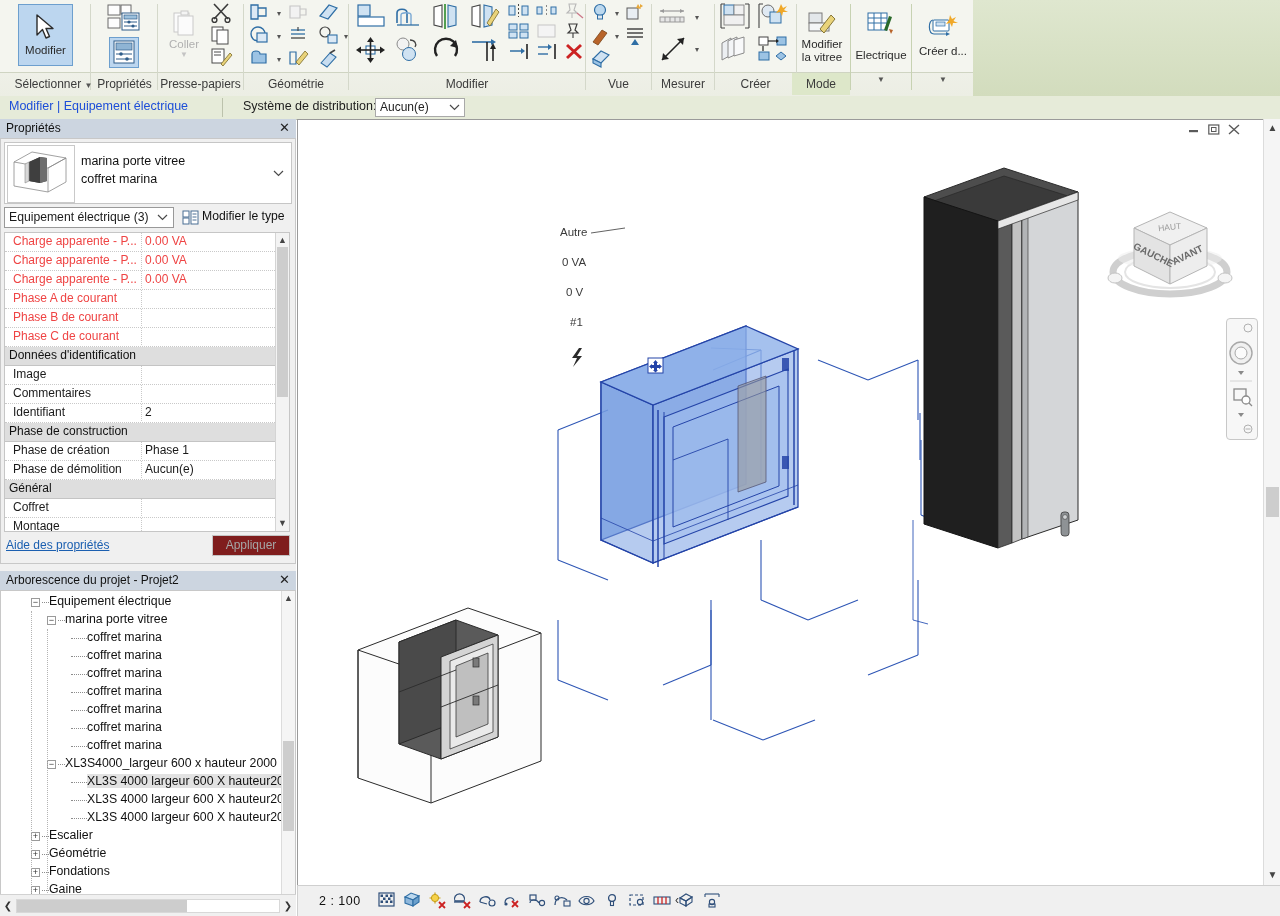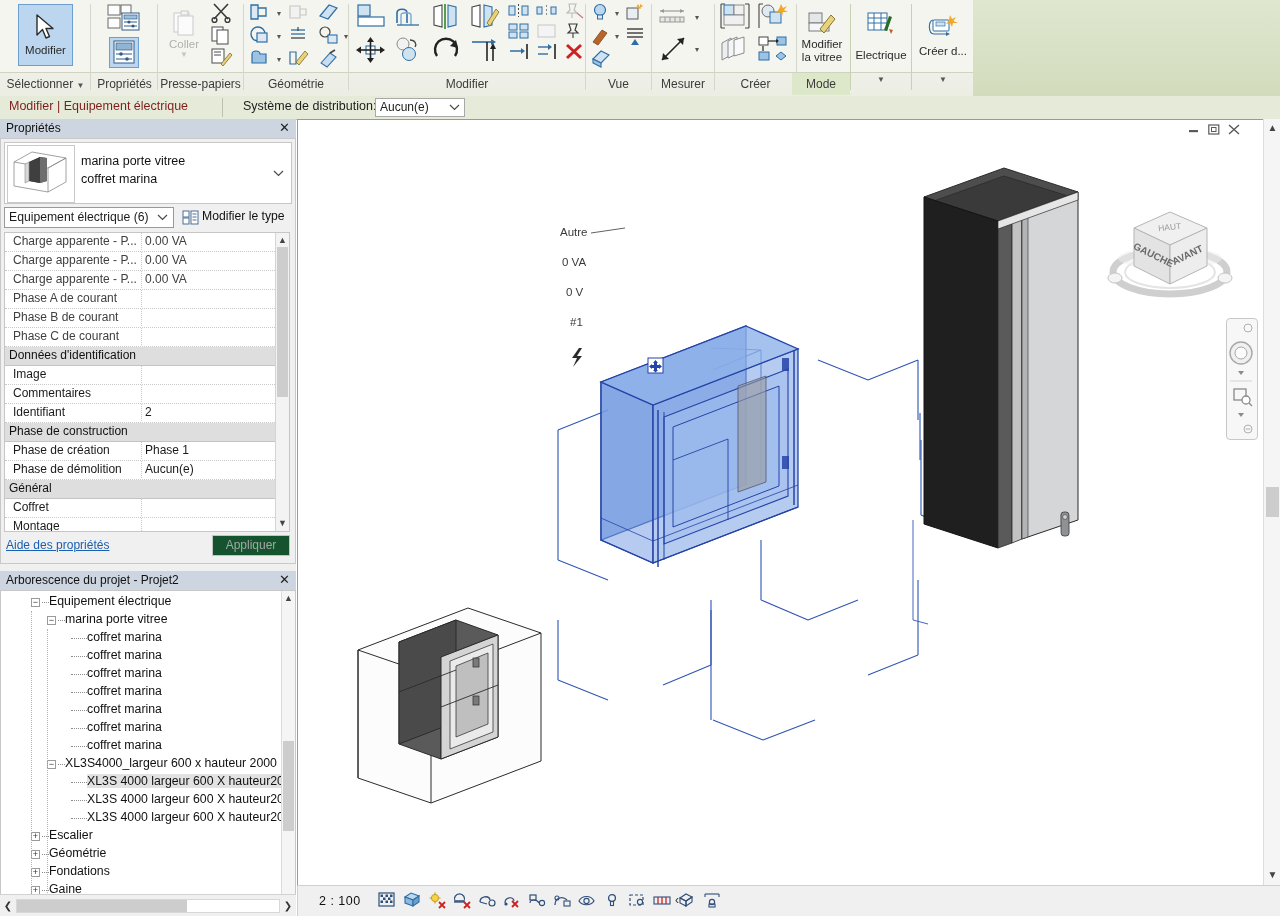--- a/index.html
+++ b/index.html
@@ -31,21 +31,21 @@
   .icon-box{position:absolute;box-sizing:border-box;}
   .icon-box.selbg{background:#bcd6ef;border:1px solid #6d9fce;}
   .dimmed{color:#b0b0b0;}
   .drop-caret{font-size:8px;color:#555;line-height:8px;}
 
   svg{display:block;overflow:visible;}
 
   
   .optbar{position:absolute;left:0;top:96px;width:1280px;height:23px;
     background:#e6ebd9;border-bottom:1px solid #c3c9b4;}
-  .optbar .ctx{position:absolute;left:9px;top:3px;font-size:12.5px;color:#7f1d1d;}
+  .optbar .ctx{position:absolute;left:9px;top:3px;font-size:12.5px;color:#1d4ed8;}
   .optbar .vsep{position:absolute;left:222px;top:2px;width:1px;height:19px;background:#bcc2ac;}
   .optbar .lbl{position:absolute;left:243px;top:3px;font-size:12.5px;color:#1c1c1c;}
   .optbar .combo{position:absolute;left:375px;top:2px;width:90px;height:19px;
     background:#fff;border:1px solid #a9a9a9;box-sizing:border-box;font-size:12px;
     line-height:17px;padding-left:4px;color:#222;}
   .optbar .combo .cv{display:inline-block;}
   .optbar .combo .ca{position:absolute;right:4px;top:4px;}
 
   
   .lcol{position:absolute;left:0;top:119px;width:296px;height:775px;background:#f0f0f0;}
@@ -73,34 +73,34 @@
   .typerow .eicon{position:absolute;left:178px;top:3px;}
   .typerow .etxt{position:absolute;left:198px;top:2px;font-size:12.2px;color:#111;}
 
   .grid{position:absolute;left:3px;top:93px;width:286px;height:300px;
     background:#fff;border:1px solid #c6c6c6;box-sizing:border-box;overflow:hidden;}
   .grow{position:relative;height:18px;border-bottom:1px dotted #c9c9c9;}
   .grow .k{position:absolute;left:0;top:0;width:136px;height:17px;line-height:17px;
     padding-left:8px;box-sizing:border-box;font-size:12px;white-space:nowrap;overflow:hidden;}
   .grow .v{position:absolute;left:136px;top:0;right:0;height:17px;line-height:17px;
     padding-left:3px;box-sizing:border-box;font-size:12px;border-left:1px dotted #c9c9c9;}
-  .grow.grey .k,.grow.grey .v{color:#404040;}
+  .grow.grey .k,.grow.grey .v{color:#ef4444;}
   .grow.hdr{background:#dedede;border-bottom:1px solid #c4c4c4;}
   .grow.hdr .k{width:100%;font-size:12px;color:#111;padding-left:4px;border:0;}
   .grow.hdr .chev{position:absolute;right:7px;top:2px;font-size:11px;color:#333;}
   .gsb{position:absolute;right:0;top:0;width:13px;height:100%;background:#f3f3f3;
     border-left:1px solid #d4d4d4;}
   .gsb .ar{position:absolute;left:2px;width:9px;height:11px;font-size:9px;color:#444;text-align:center;}
   .gsb .thumbbar{position:absolute;left:1px;width:11px;background:#cdcdcd;}
 
   .propfoot{position:absolute;left:3px;top:396px;width:286px;height:24px;}
   .propfoot .help{position:absolute;left:2px;top:3px;font-size:12px;color:#1b5fb0;
     text-decoration:underline;cursor:pointer;}
   .propfoot .apply{position:absolute;right:0;top:0;width:78px;height:21px;
-    background:#14532d;border:1px solid #c4c4c4;box-sizing:border-box;
+    background:#7f1d1d;border:1px solid #c4c4c4;box-sizing:border-box;
     font-size:12px;line-height:19px;text-align:center;color:#a5a5a5;}
 
   .tree{position:absolute;left:0;top:452px;width:296px;height:442px;background:#fff;}
   .tree-body{position:absolute;left:0;top:19px;width:296px;height:423px;
     background:#fff;border:1px solid #c8c8c8;box-sizing:border-box;overflow:hidden;}
   .tnode{position:relative;height:18px;font-size:12.3px;color:#111;white-space:nowrap;}
   .tnode .lbl{position:absolute;top:1px;}
   .tnode.sel .lbl{background:#e2e2e2;}
   .tbox{position:absolute;top:5px;width:9px;height:9px;border:1px solid #9a9a9a;
     background:#fff;box-sizing:border-box;font-size:9px;line-height:7px;text-align:center;color:#333;}
@@ -152,21 +152,21 @@
 
     <div class="panel" style="left:0;width:92px;">
       <div class="btn-big sel" style="left:18px;top:4px;width:55px;height:62px;">
         <svg width="26" height="28" viewBox="0 0 26 28">
           <path d="M4 2 L4 22 L9.5 16.5 L13 25 L16.5 23.5 L13 15.5 L20 15.5 Z" fill="#fff" stroke="#2b2b2b" stroke-width="1.4" stroke-linejoin="round"></path>
         </svg>
         <span style="margin-top:3px;">Modifier</span>
       </div>
     </div>
     <div class="panel-sep" style="left:90px;"></div>
-    <div class="panel-label" style="left:0;width:91px;">
+    <div class="panel-label" style="left:8px;width:91px;">
       <span>Sélectionner</span>
       <span class="drop-caret"> ▼</span>
     </div>
 
     <div class="panel" style="left:92px;width:66px;">
       <div class="icon-box" style="left:14px;top:3px;width:36px;height:30px;">
         <svg width="36" height="30" viewBox="0 0 36 30">
           <rect x="2" y="2" width="12" height="10" fill="#fdfdfd" stroke="#6a6a6a"></rect>
           <rect x="2" y="15" width="12" height="10" fill="#fdfdfd" stroke="#6a6a6a"></rect>
           <rect x="15" y="2" width="10" height="9" fill="#fdfdfd" stroke="#6a6a6a"></rect>
@@ -615,21 +615,21 @@
           </div>
           <span class="ca">
             <svg width="11" height="8" viewBox="0 0 11 8">
                 <path d="M1 2 L5.5 6.5 L10 2" fill="none" stroke="#4a4a4a" stroke-width="1.2"></path>
               </svg>
           </span>
         </div>
 
         <div class="typerow">
           <div class="cb">
-            <span>Equipement électrique (6)</span>
+            <span>Equipement électrique (3)</span>
             <span class="ca">
               <svg width="11" height="8" viewBox="0 0 11 8">
                   <path d="M1 2 L5.5 6.5 L10 2" fill="none" stroke="#4a4a4a" stroke-width="1.2"></path>
                 </svg>
             </span>
           </div>
           <span class="eicon">
             <svg width="17" height="16" viewBox="0 0 17 16">
               <rect x="1" y="1" width="6" height="6" fill="#fff" stroke="#4a6f94"></rect>
               <rect x="1" y="8" width="6" height="6" fill="#fff" stroke="#4a6f94"></rect>

